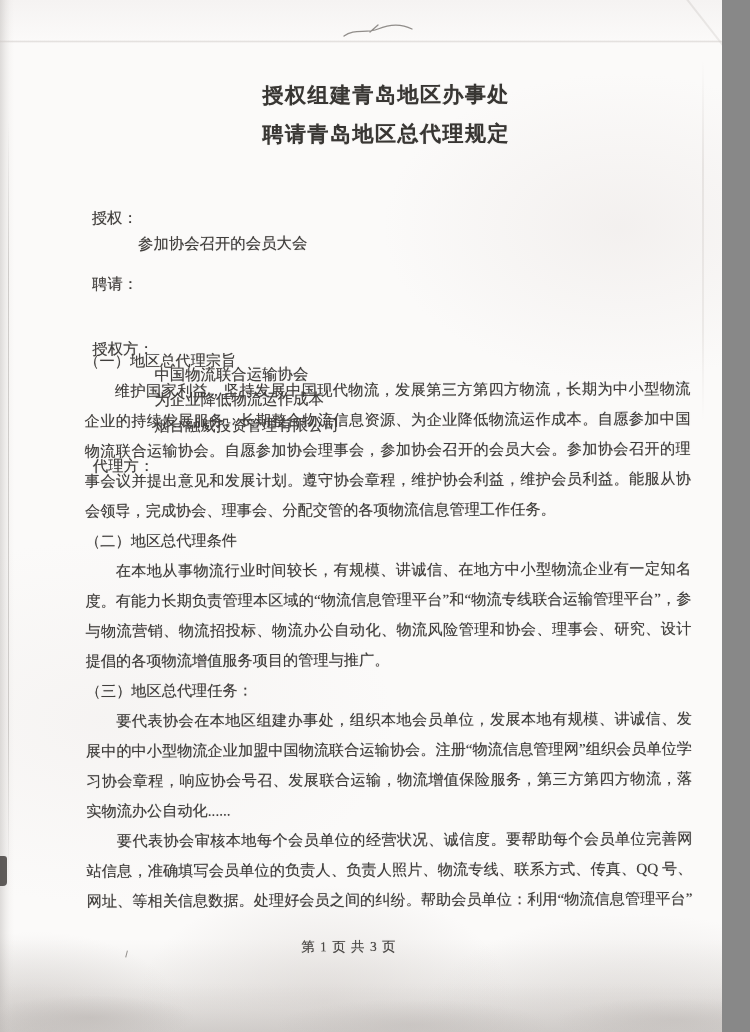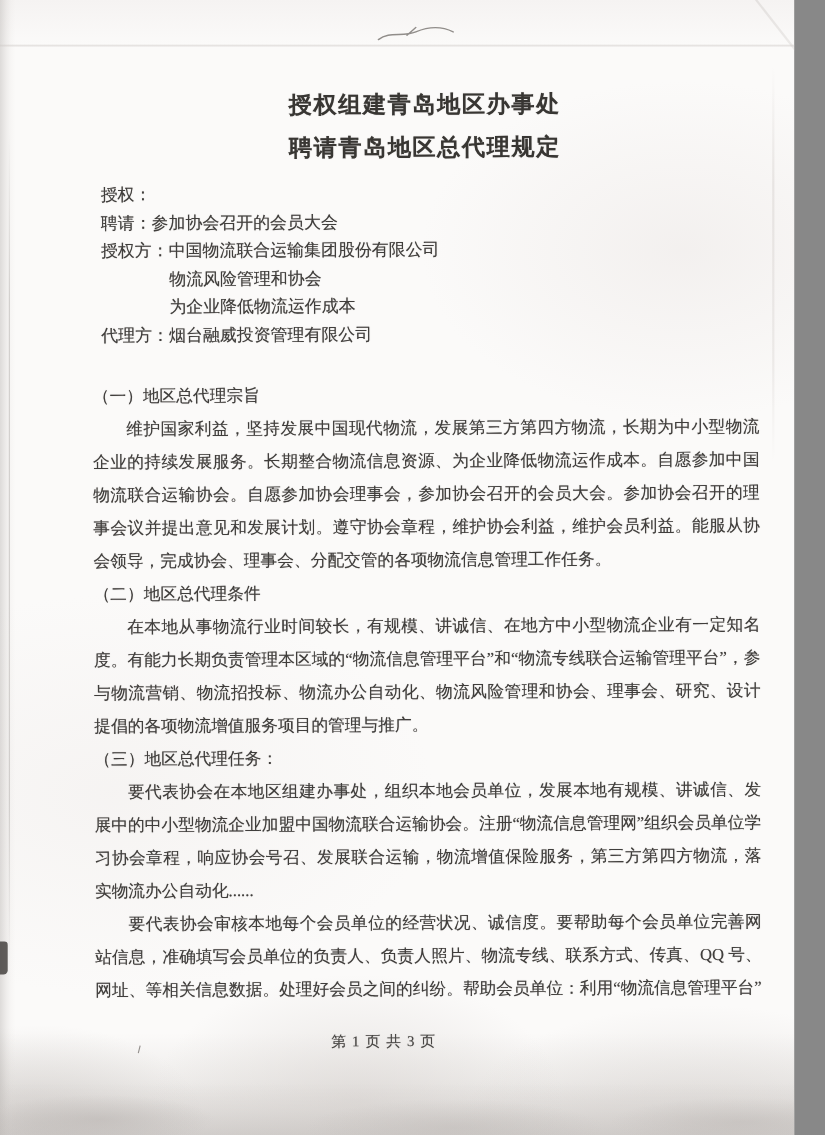--- a/index.html
+++ b/index.html
@@ -27,21 +27,21 @@
   .title-block{
     position:absolute;top:76px;left:85px;width:606px;
     text-align:center;font-size:21px;font-weight:bold;
     line-height:39px;letter-spacing:1.5px;color:#383633;
   }
   .header-block{
     position:absolute;top:164px;left:93px;width:560px;
     font-size:15.4px;line-height:25.5px;
   }
   .header-row{display:flex;}
-  .header-row .lbl{white-space:pre;}
+  .header-row .lbl{white-space:pre;margin-top:40px;}
   .header-row.cont{padding-left:62px;}
 
   .body-block{
     position:absolute;top:345px;left:85px;width:606px;
     font-size:15.2px;line-height:30px;
     text-align:justify;
   }
   .body-block p{margin:0;text-indent:2em;}
   .body-block .section-heading{margin:0;font-weight:normal;text-indent:0;}
 
@@ -127,24 +127,23 @@
     <div class="header-block">
       <div class="header-row">
         <span class="lbl">授权：</span>
       </div>
       <div class="header-row">
         <span class="lbl">聘请：</span>
         <span>参加协会召开的会员大会</span>
       </div>
       <div class="header-row">
         <span class="lbl">授权方：</span>
-        <span>中国物流联合运输集团股份有限公司</span>
       </div>
       <div class="header-row cont">
-        <span>物流风险管理和协会</span>
+        <span>中国物流联合运输协会</span>
       </div>
       <div class="header-row cont">
         <span>为企业降低物流运作成本</span>
       </div>
       <div class="header-row">
         <span class="lbl">代理方：</span>
         <span>烟台融威投资管理有限公司</span>
       </div>
     </div>
 

